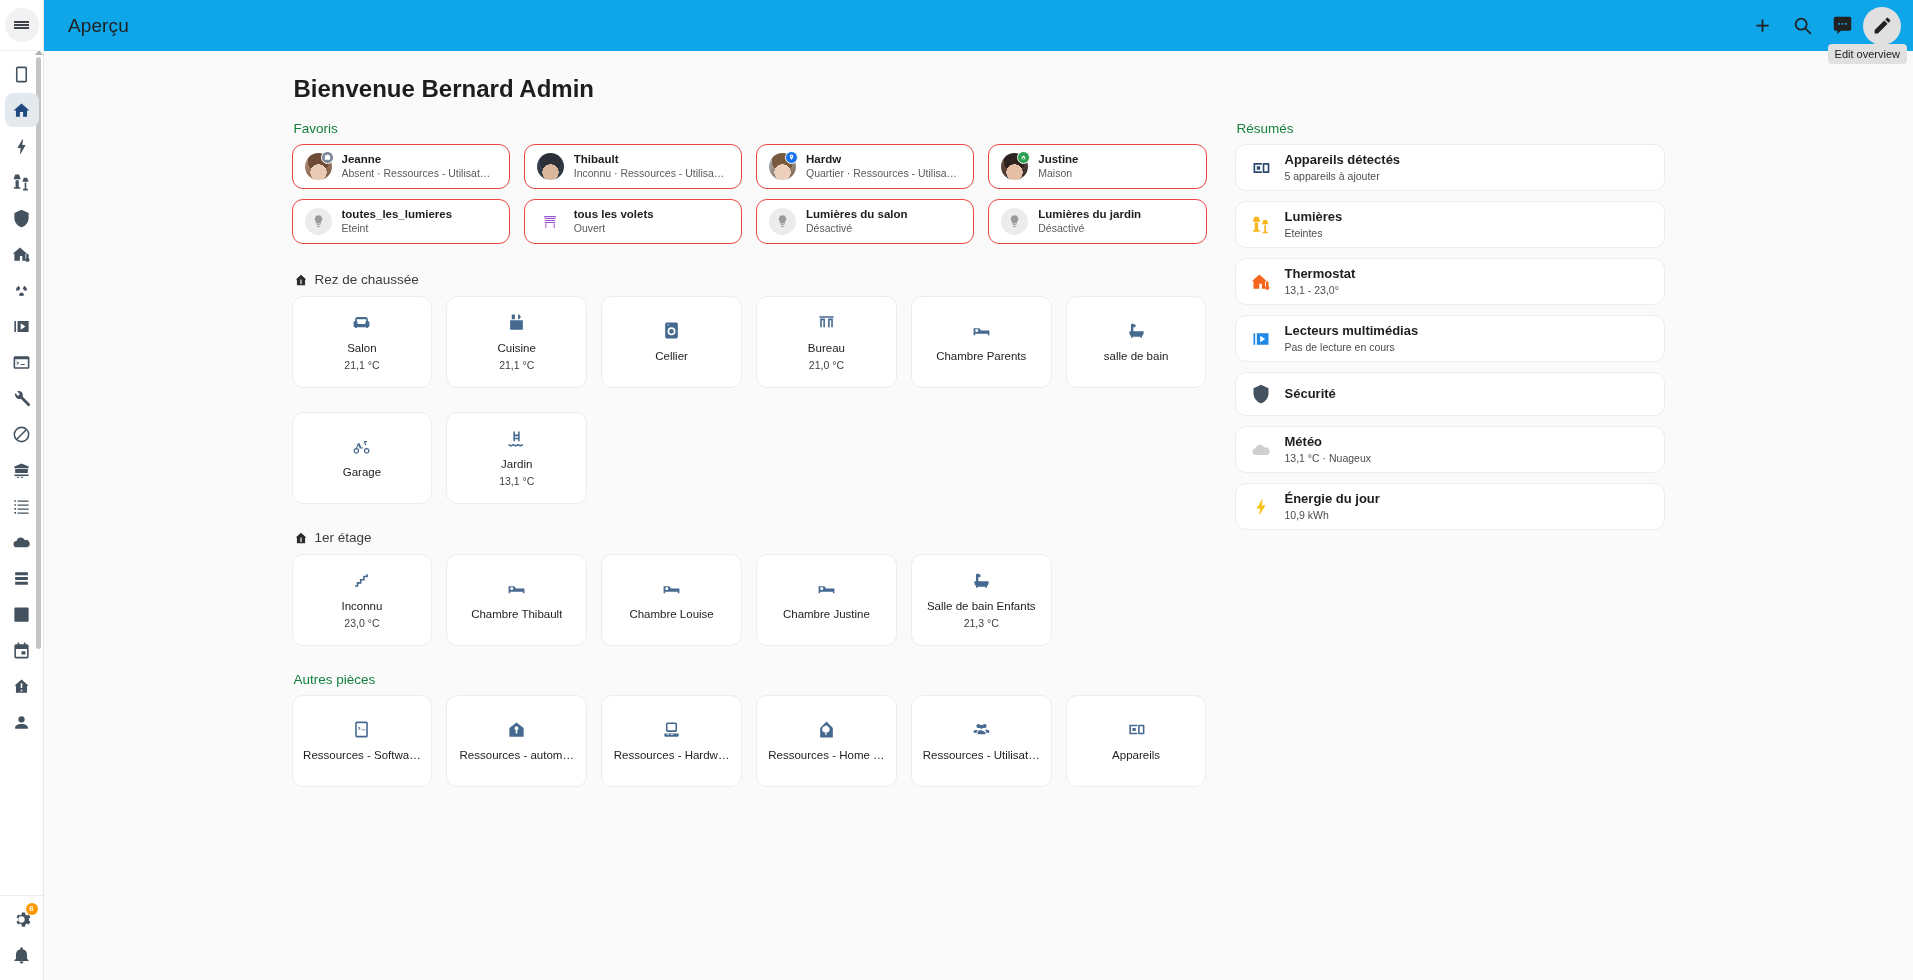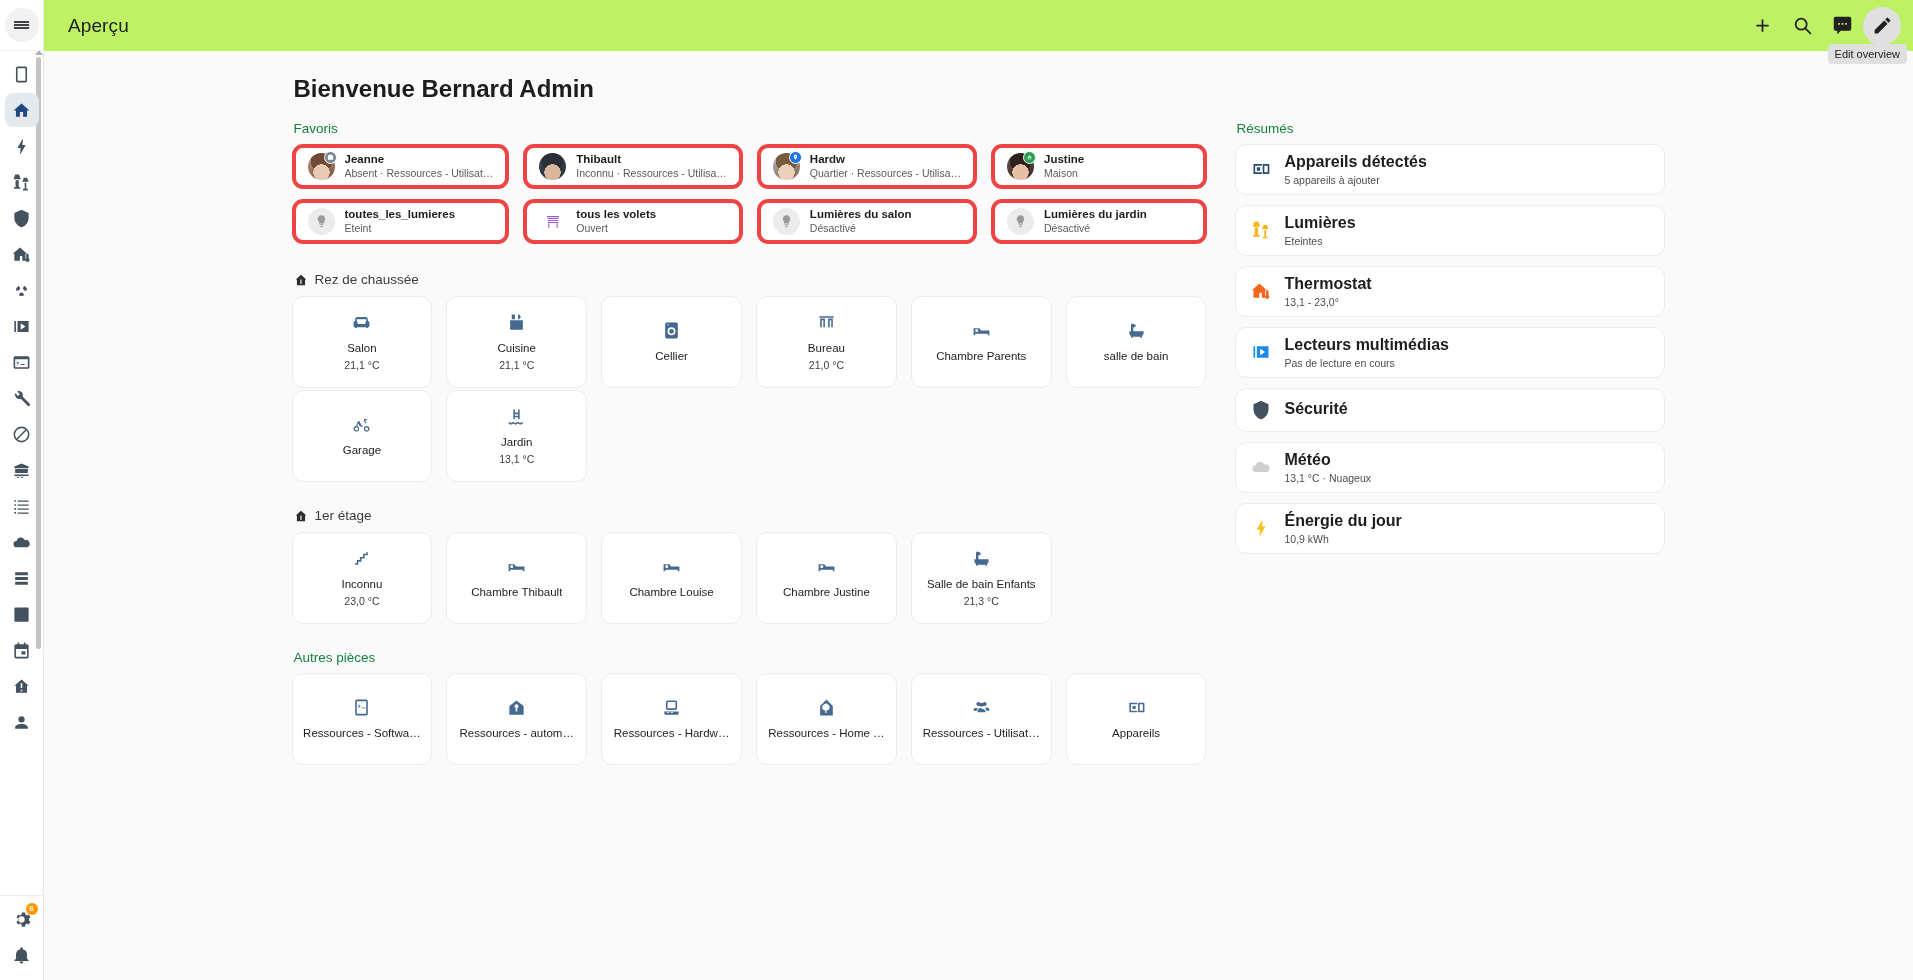--- a/index.html
+++ b/index.html
@@ -70,21 +70,21 @@
   }
   .scroll-arrow-up, .scroll-arrow-dn {
     position:absolute; left:35px; width:0;height:0;
     border-left:4px solid transparent; border-right:4px solid transparent;
   }
   .scroll-arrow-up { top:-1px; border-bottom:5px solid #b0b0b0; }
 
   
   .main { flex: 1; height: 980px; display:flex; flex-direction:column; background:#fafafa;}
   .topbar {
-    height: 51px; background:#bef264;
+    height: 51px; background:#0ea5e9;
     display:flex; align-items:center;
     padding: 0 12px 0 24px;
     position: relative; z-index: 5;
   }
   .topbar-title { font-size: 19px; color:#212121; font-weight:400; letter-spacing:.1px;}
   .topbar-spacer { flex:1; }
   .tb-btn {
     width: 38px; height: 38px; border-radius:50%;
     display:flex; align-items:center; justify-content:center;
     color:#212121; margin-left: 2px;
@@ -115,21 +115,21 @@
   .col-right { width: 430px; }
 
   .sec-label { font-size:13.5px; color:#15803d; margin: 0 0 8px 2px; }
   .sec-head { display:flex; align-items:center; gap:7px; margin: 0 0 9px 2px;}
   .sec-head .hicon { width:14px; height:14px; color:#2c2c2c; display:block;}
   .sec-head .htxt { font-size:13.5px; color:#3c3c3c; }
 
   
   .fav-grid { display:grid; grid-template-columns: repeat(4, 1fr); gap: 10px 14px; margin-bottom: 28px; }
   .fav-card {
-    background:#fff; border:4px solid #ef4444; border-radius:11px;
+    background:#fff; border:1px solid #ef4444; border-radius:11px;
     height: 45px; display:flex; align-items:center; gap:10px;
     padding: 0 12px; cursor:pointer;
   }
   .avatar-wrap { position:relative; width:27px; height:27px; flex:0 0 auto;}
   .avatar {
     width:27px; height:27px; border-radius:50%;
     background-size: cover; background-position:center;
     overflow:hidden; display:block;
   }
   .av-badge {
@@ -148,42 +148,42 @@
     width:27px; height:27px; display:flex; align-items:center; justify-content:center;
     flex:0 0 auto;
   }
   .icon-circle svg { width:15px;height:15px;color:#9a9a9a;display:block;}
   .icon-plain svg { width:16px;height:16px;color:#9b59d0;display:block;}
   .fav-txt { min-width:0; overflow:hidden; }
   .fav-name { font-size:11.5px; font-weight:bold; color:#1d1d1d; line-height:1.25; white-space:nowrap; overflow:hidden;}
   .fav-state { font-size:10.5px; color:#5a5a5a; line-height:1.3; white-space:nowrap; overflow:hidden; text-overflow:ellipsis;}
 
   
-  .tiles { display:grid; grid-template-columns: repeat(6, 1fr); gap: 2px 14px; margin-bottom: 26px;}
+  .tiles { display:grid; grid-template-columns: repeat(6, 1fr); gap: 24px 14px; margin-bottom: 26px;}
   .tile {
     background:#fff; border:1px solid #ededed; border-radius:11px;
     height: 92px;
     display:flex; flex-direction:column; align-items:center; justify-content:center;
     cursor:pointer; padding: 6px;
   }
   .tile .ticon { color:#45698f; margin-bottom: 10px; }
   .tile .ticon svg { width:19px; height:19px; display:block;}
   .tile .tname { font-size:11.5px; color:#1d1d1d; text-align:center; line-height:1.2;
                  max-width:100%; white-space:nowrap; overflow:hidden; text-overflow:ellipsis;}
   .tile .ttemp { font-size:10.5px; color:#3d3d3d; margin-top:3px; }
 
   
   .sum-card {
     background:#fff; border:1px solid #ededed; border-radius:11px;
     min-height:44px; display:flex; align-items:center; gap:13px;
     padding: 7px 14px; margin-bottom:10px; cursor:pointer;
   }
   .sum-ic { width:22px; height:22px; flex:0 0 auto; display:flex; align-items:center; justify-content:center;}
   .sum-ic svg { width:20px; height:20px; display:block;}
-  .sum-title { font-size:16px; font-weight:bold; color:#1d1d1d; line-height:1.3;}
+  .sum-title { font-size:13px; font-weight:bold; color:#1d1d1d; line-height:1.3;}
   .sum-sub { font-size:10.5px; color:#4d4d4d; line-height:1.35;}
 </style>
 </head>
 <body>
 
 <div class="app">
 
   <div class="sidebar">
     <div class="hamburger-wrap">
       <div class="hamburger">

